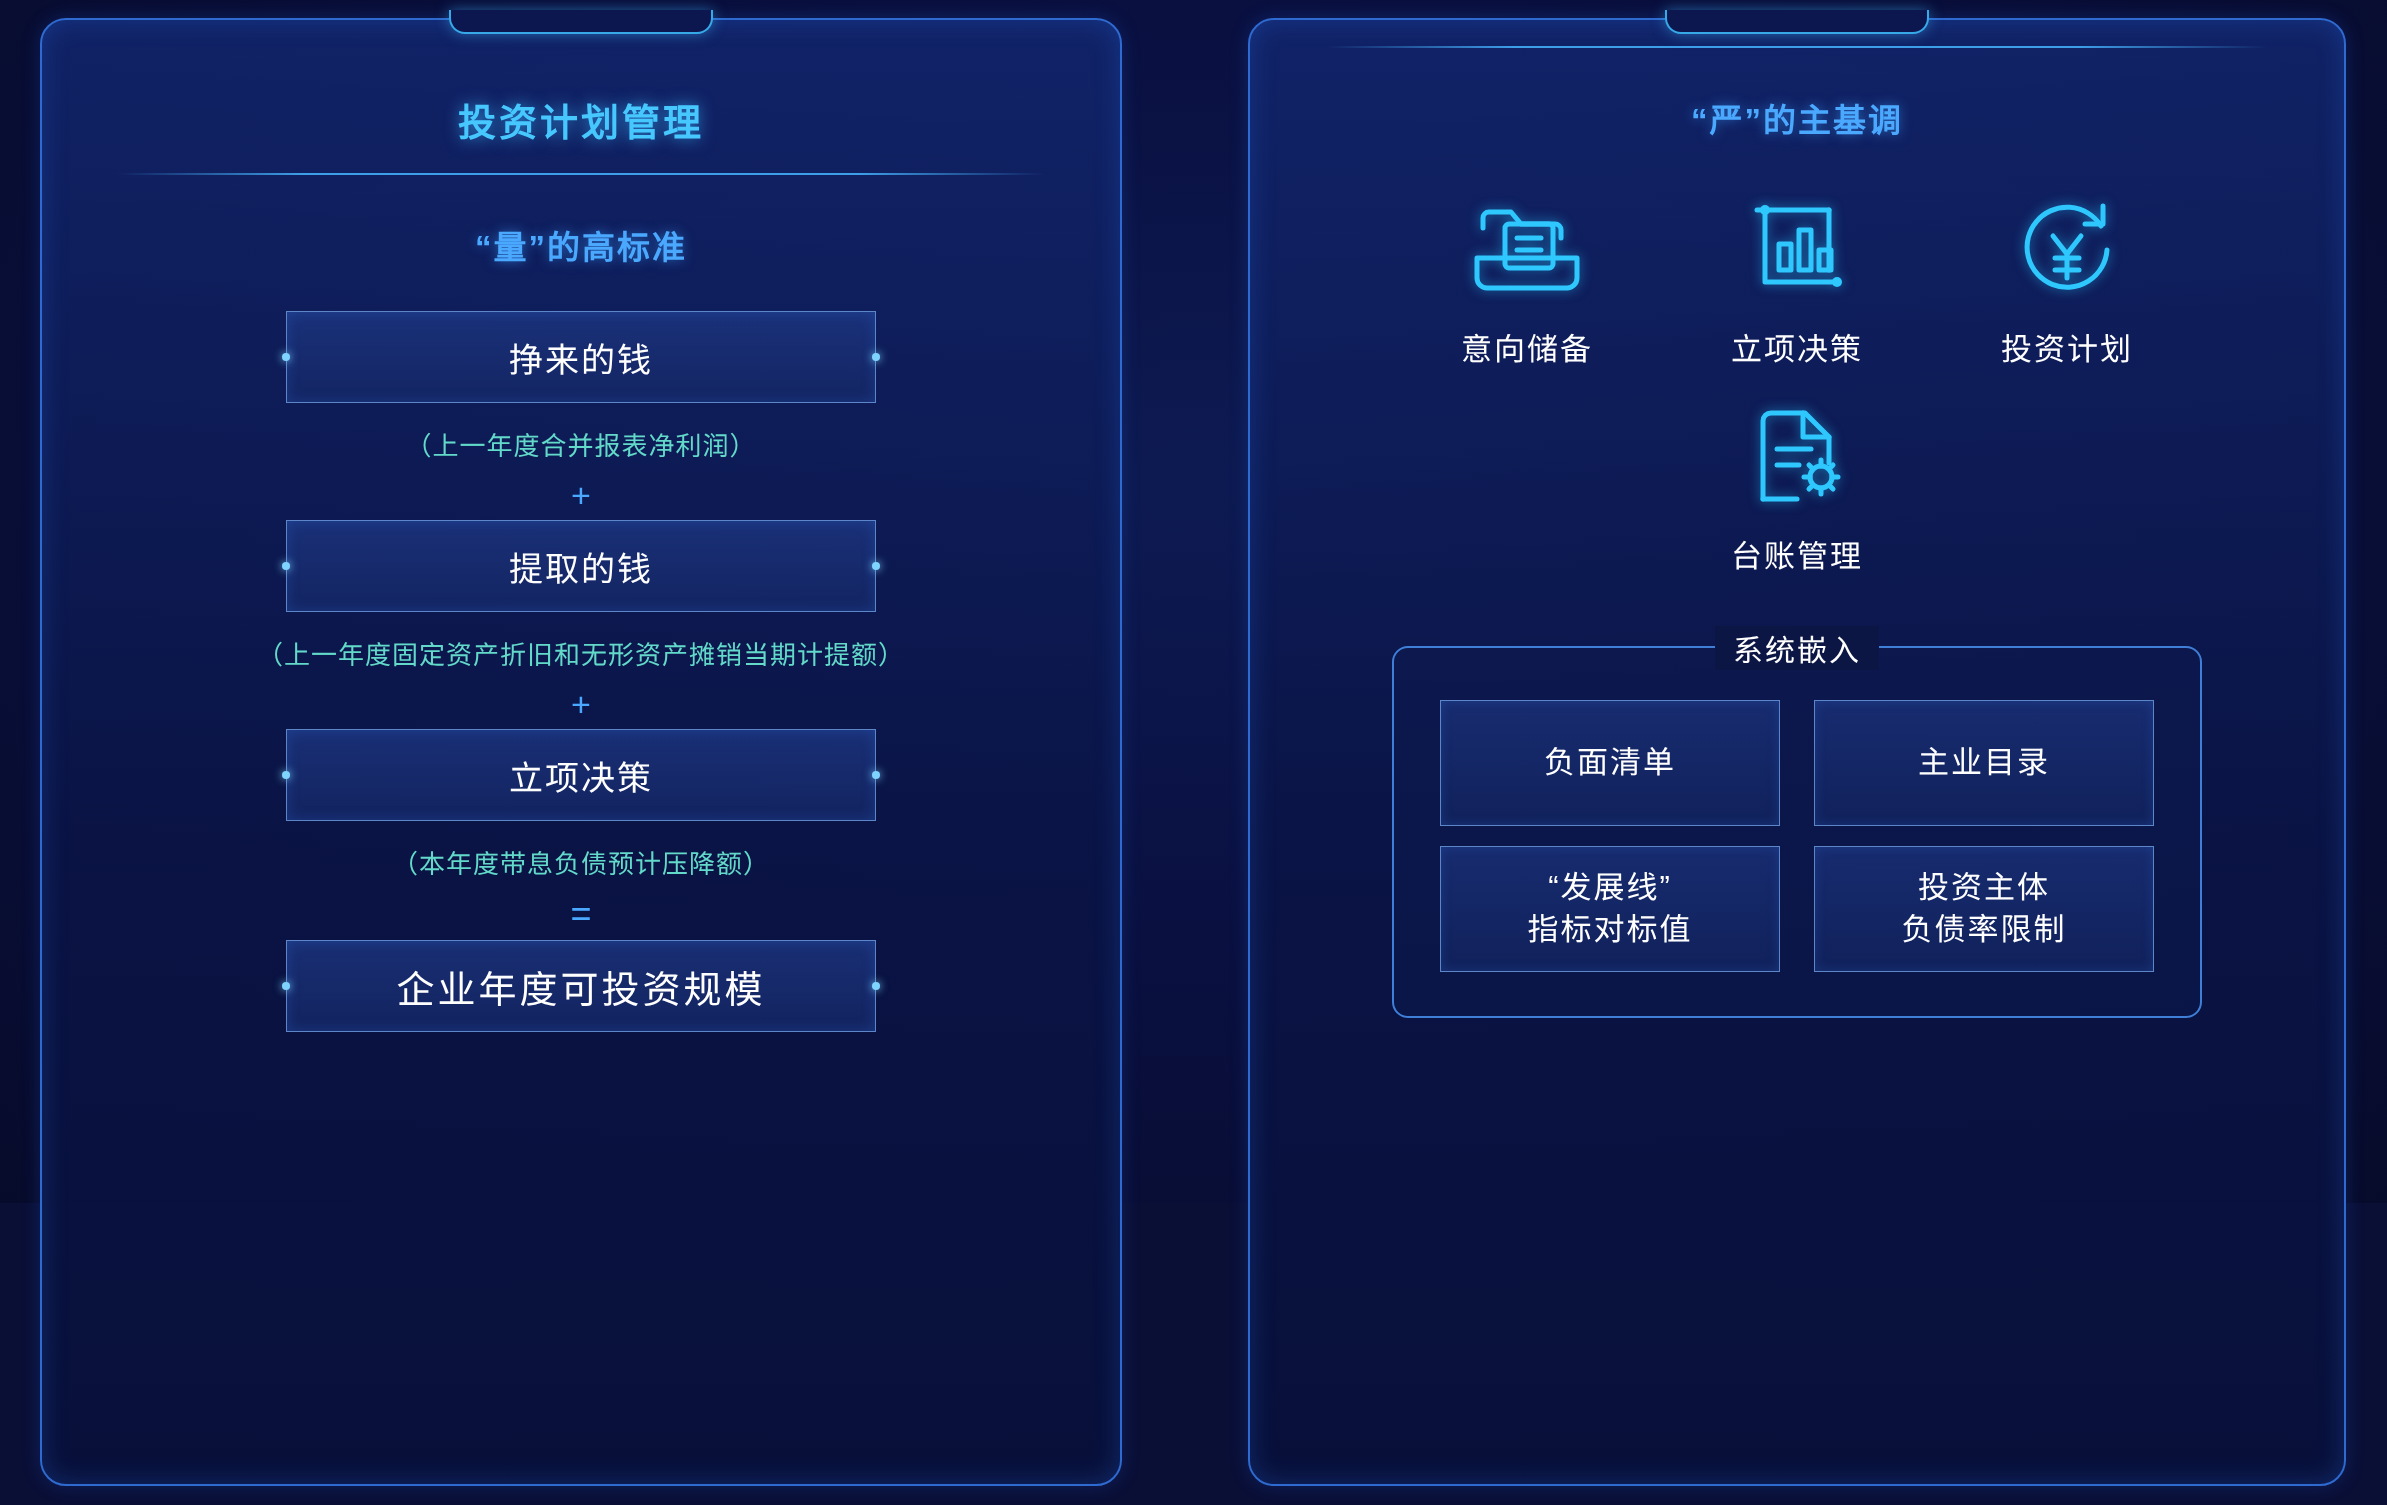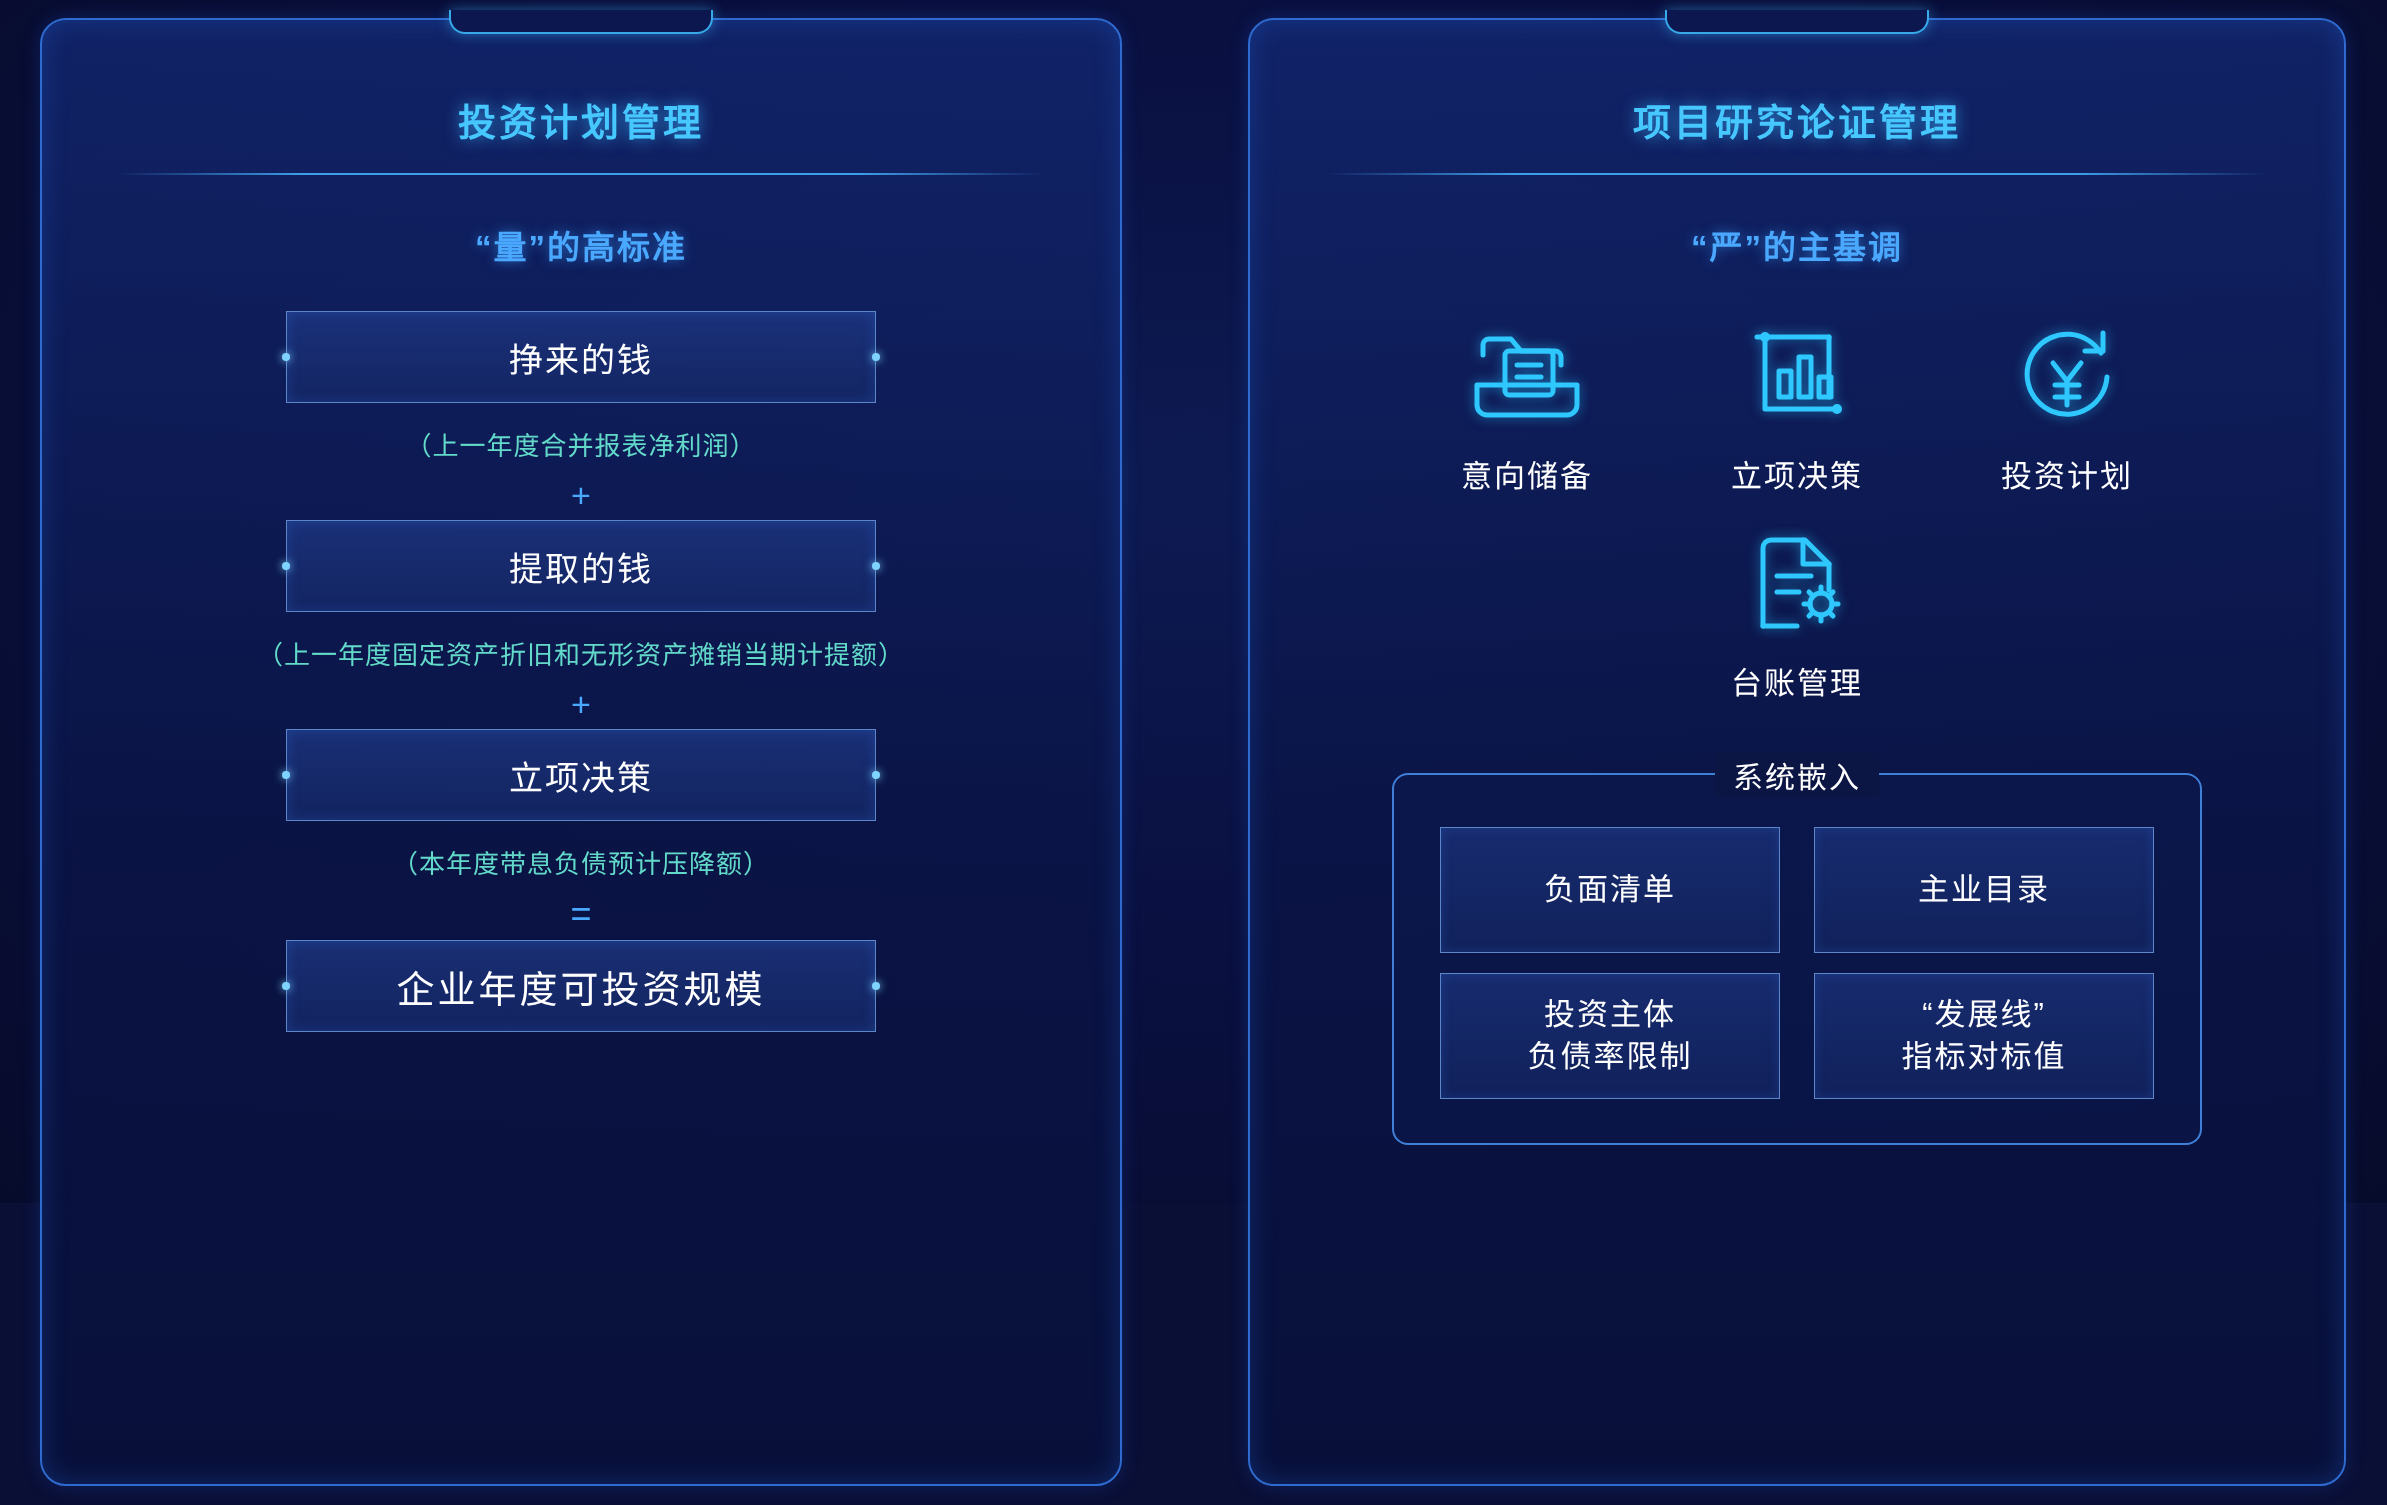--- a/index.html
+++ b/index.html
@@ -262,21 +262,20 @@
         <div class="chip final">企业年度可投资规模</div>
         <span class="dot l"></span>
         <span class="dot r"></span>
       </div>
     </div>
   </section>
 
   <section class="panel panel-right">
     <div class="notch"></div>
 
-    <h1 class="panel-title">项目研究论证管理</h1>
     <div class="title-rule"></div>
     <h2 class="subtitle">“严”的主基调</h2>
 
     <div class="icon-grid">
 
       <div class="icon-cell">
         <div class="icon-box">
           <svg width="112" height="104" viewBox="0 0 112 104" fill="none" stroke="#2ec8ff" stroke-width="5" stroke-linecap="round" stroke-linejoin="round">
             <path d="M12 30 V20 a6 6 0 0 1 6-6 h22 l10 12 h34 a6 6 0 0 1 6 6 v8"></path>
             <rect x="34" y="26" width="48" height="44" rx="4"></rect>
@@ -341,24 +340,24 @@
 
         <div class="tile">
           <span>负面清单</span>
         </div>
 
         <div class="tile">
           <span>主业目录</span>
         </div>
 
         <div class="tile">
+          <span>“发展线”</span>
+          <span>指标对标值</span>
+        </div>
+
+        <div class="tile">
           <span>投资主体</span>
           <span>负债率限制</span>
-        </div>
-
-        <div class="tile">
-          <span>“发展线”</span>
-          <span>指标对标值</span>
         </div>
       </div>
     </div>
   </section>
 </div>
 
 </body></html>

